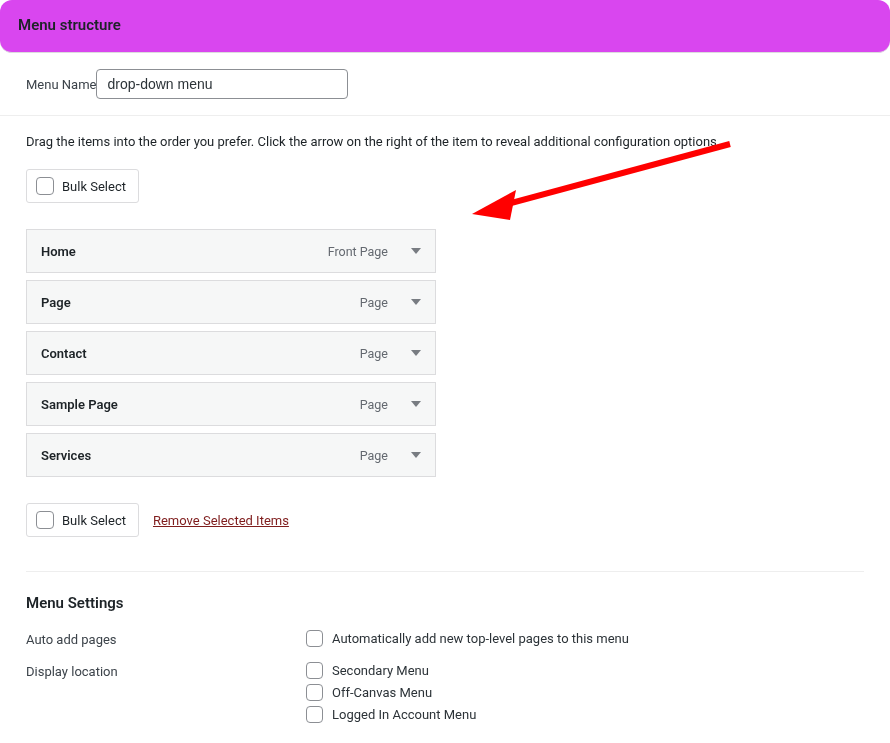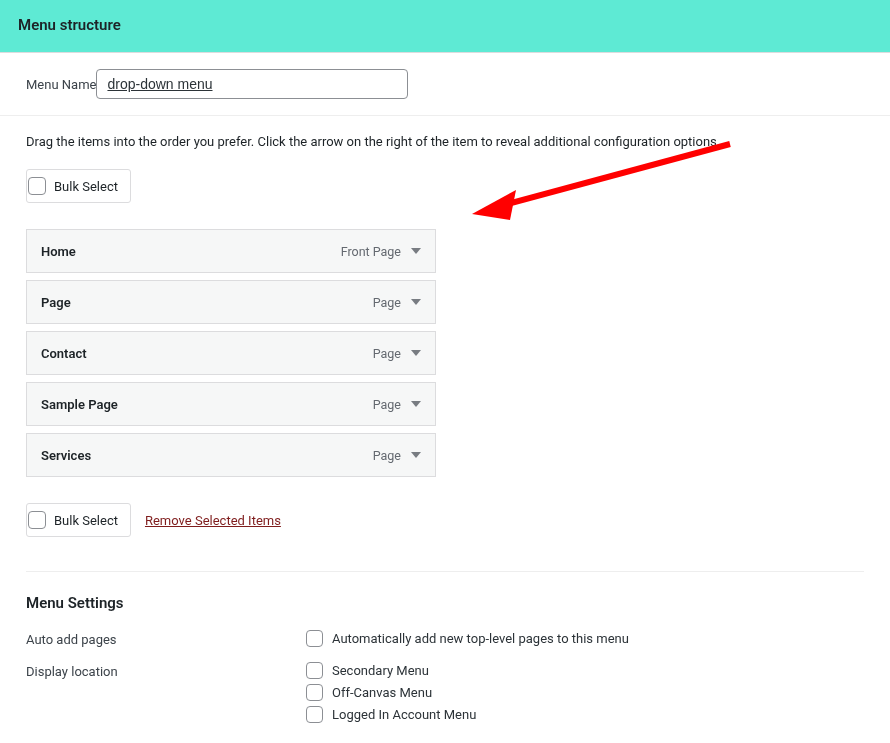--- a/index.html
+++ b/index.html
@@ -4,67 +4,67 @@
   <style>
     * { box-sizing: border-box; margin: 0; padding: 0; }
     body {
       font-family: -apple-system, BlinkMacSystemFont, "Segoe UI", Roboto, Oxygen-Sans, Ubuntu, sans-serif;
       font-size: 13px;
       color: #1d2327;
       background: #fff;
       width: 890px;
     }
     .header {
-      background: #5eead4;
+      background: #d946ef;
       border-bottom: 1px solid #dcdcde;
       padding: 16px 18px 18px 18px;
+      border-radius: 12px;
     }
     .header h3 {
       font-size: 15px;
       font-weight: 600;
       color: #1d2327;
     }
     .name-row {
       background: #fff;
       border-bottom: 1px solid #eee;
       padding: 16px 26px;
       display: flex;
       align-items: center;
     }
     .name-row label {
       color: #3c434a;
       font-size: 13px;
     }
     .name-input {
-      width: 312px;
+      width: 252px;
       padding: 4px 10px;
       height: 30px;
       border: 1px solid #8c8f94;
       border-radius: 4px;
       font-size: 14px;
       color: #2c3338;
       background: #fff;
-      text-decoration: underline;
     }
     .body {
       padding: 18px 26px 24px 26px;
       position: relative;
     }
     .instructions {
       color: #1d2327;
       margin-bottom: 20px;
       font-size: 13px;
     }
     .bulk {
       display: inline-flex;
       align-items: center;
       gap: 8px;
       border: 1px solid #dcdcde;
       border-radius: 3px;
-      padding: 7px 12px 7px 1px;
+      padding: 7px 12px 7px 9px;
       background: #fff;
     }
     .chk {
       appearance: none;
       width: 18px;
       height: 18px;
       border: 1px solid #8c8f94;
       border-radius: 4px;
       background: #fff;
       cursor: pointer;
@@ -80,21 +80,21 @@
       background: #f6f7f7;
       height: 44px;
       display: flex;
       align-items: center;
       justify-content: space-between;
       padding: 0 14px;
       margin-bottom: 7px;
       cursor: move;
     }
     .item-title { font-weight: 600; color: #1d2327; font-size: 13px; }
-    .item-right { display: flex; align-items: center; gap: 10px; color: #646970; font-size: 12.5px; }
+    .item-right { display: flex; align-items: center; gap: 23px; color: #646970; font-size: 12.5px; }
     .tri {
       display: inline-block;
       width: 0; height: 0;
       border-left: 5px solid transparent;
       border-right: 5px solid transparent;
       border-top: 6px solid #787c82;
       cursor: pointer;
     }
     .foot-row {
       display: flex;

